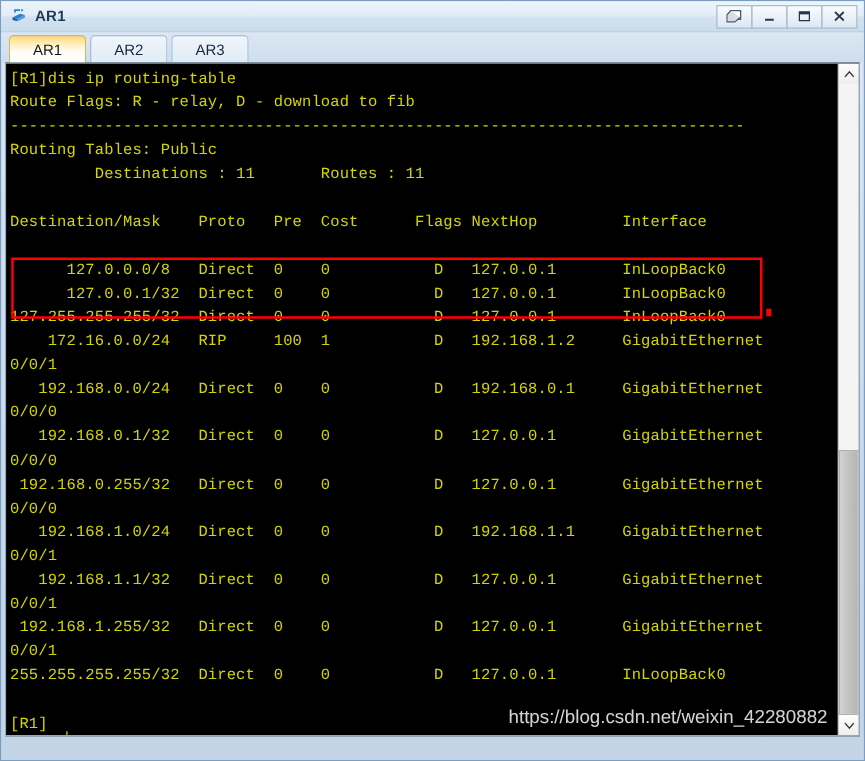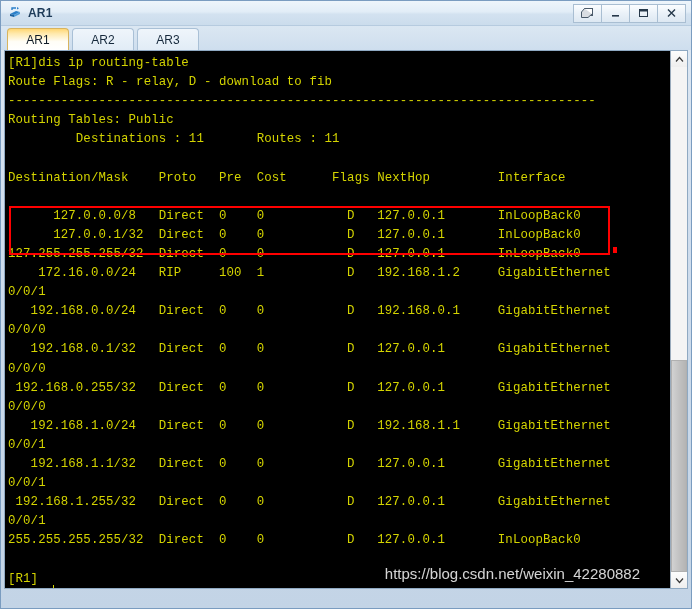--- a/index.html
+++ b/index.html
@@ -163,21 +163,21 @@
     left: 608px;
     top: 196px;
     width: 4px;
     height: 6px;
     background: #ff0000;
   }
 
   
   .watermark {
     position: absolute;
-    right: 30px;
+    right: 8px;
     bottom: 6px;
     font-family: "Liberation Sans", sans-serif;
     font-size: 15px;
     color: #e6e6e6;
     opacity: 0.92;
     white-space: nowrap;
     pointer-events: none;
   }
 
   

